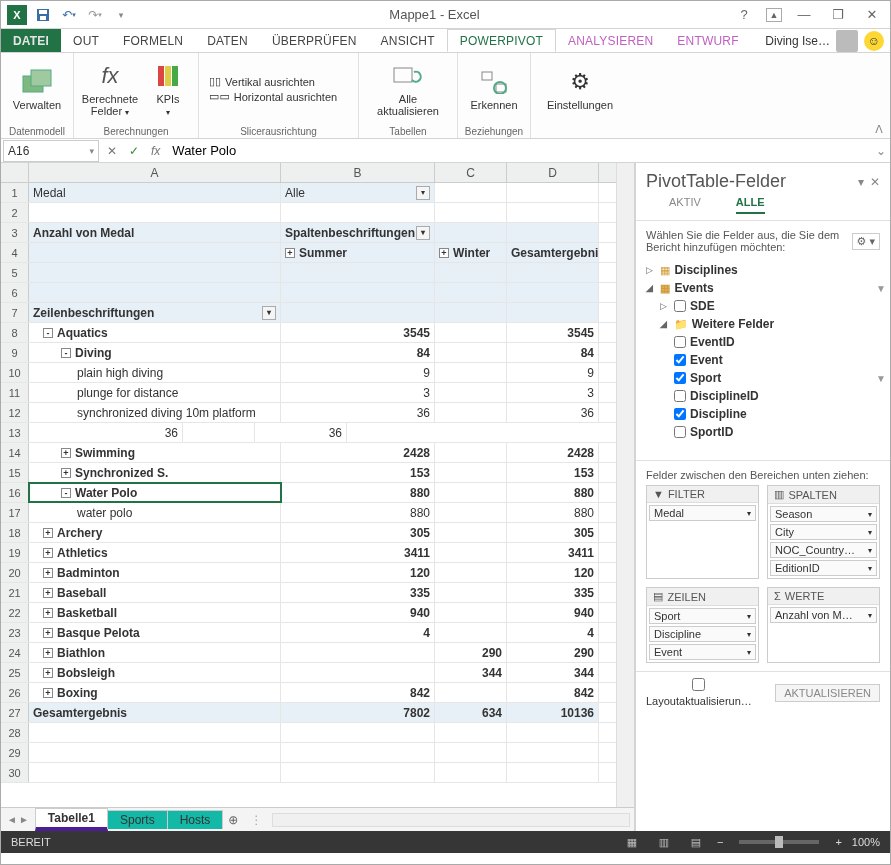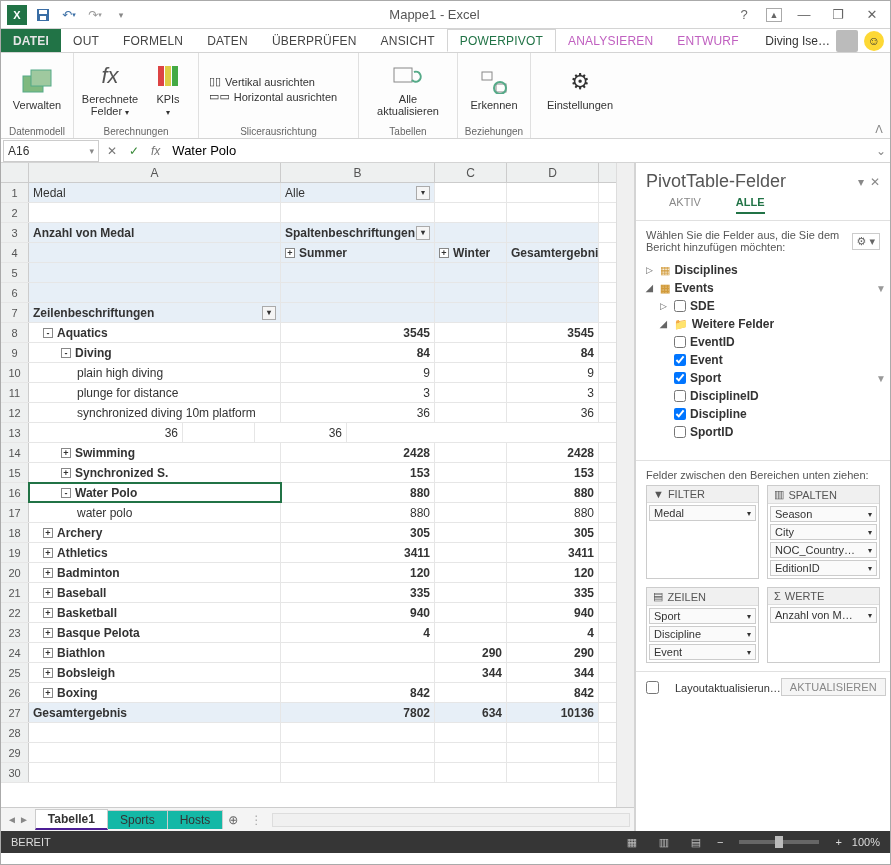--- a/index.html
+++ b/index.html
@@ -67,21 +67,21 @@
   .expander { display:inline-block; width:10px; height:10px; border:1px solid #888; line-height:8px; text-align:center; font-size:9px; margin-right:4px; cursor:pointer; background:#fff;}
   .dropdown-arrow { width:14px; height:14px; border:1px solid #aaa; font-size:8px; display:flex; align-items:center; justify-content:center; margin-left:auto; cursor:pointer; background:#f5f5f5;}
   .selected-cell { outline: 2px solid #217346; outline-offset: -1px; }
   .vscroll { width: 18px; background: #f0f0f0; border-left:1px solid #ddd; }
 
   
   .sheet-bar { height: 24px; display: flex; align-items: center; border-top: 1px solid #ccc; background: #f4f4f4; font-size: 12px;}
   .sheet-nav { display:flex; gap:2px; padding:0 6px;}
   .sheet-nav span{ color:#888; cursor:pointer; font-size:10px;}
   .sheet-tab { padding: 2px 12px; border: 1px solid #ccc; border-bottom: none; background:#14b8a6; margin-right:-1px; cursor:pointer;}
-  .sheet-tab.active { background:#fff; border-bottom:2px solid #4c1d95; font-weight:600;}
+  .sheet-tab.active { background:#fff; border-bottom:4px solid #4c1d95; font-weight:600;}
   .sheet-add { width:22px; text-align:center; cursor:pointer; color:#666;}
   .hscroll { flex:1; height:14px; background:#f0f0f0; border:1px solid #ddd; margin:0 4px;}
 
   
   .status-bar { height: 22px; background: #363636; color:#ddd; display:flex; align-items:center; font-size:11px; padding: 0 10px; gap:10px;}
   .status-bar .spacer{flex:1;}
   .view-btn { width:22px; height:18px; display:flex; align-items:center; justify-content:center; cursor:pointer; color:#bbb;}
   .zoom-slider { width:80px; height:4px; background:#666; position:relative; margin:0 6px;}
   .zoom-thumb { width:8px; height:12px; background:#bbb; position:absolute; top:-4px; left:36px;}
 
@@ -635,21 +635,21 @@
             <span>WERTE</span>
           </div>
         <div class="area-item">
             <span>Anzahl von M…</span>
             <span style="font-size:8px;">▾</span>
           </div>
       </div>
     </div>
 
     <div class="tp-footer">
-      <label style="display:flex;align-items:flex-end;gap:16px;">
+      <label style="display:flex;align-items:center;gap:4px;flex-direction:column;">
           <input type="checkbox" style="">
           <span>Layoutaktualisierun…</span>
         </label>
       <div class="update-btn">AKTUALISIEREN</div>
     </div>
   </div>
 </div>
 
 <div class="status-bar">
   <span>BEREIT</span>

